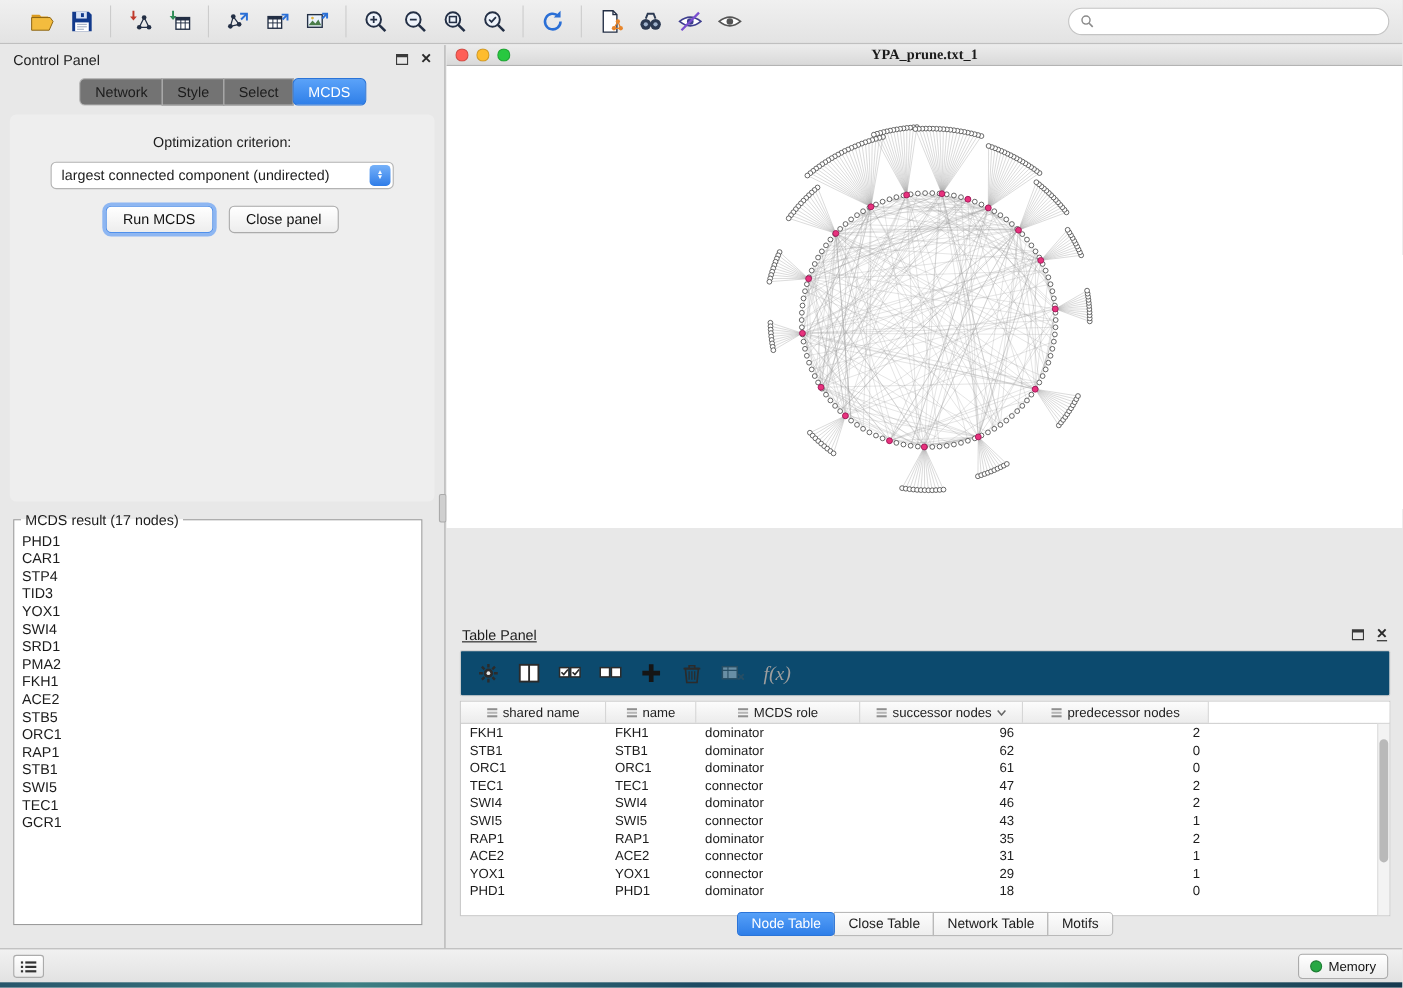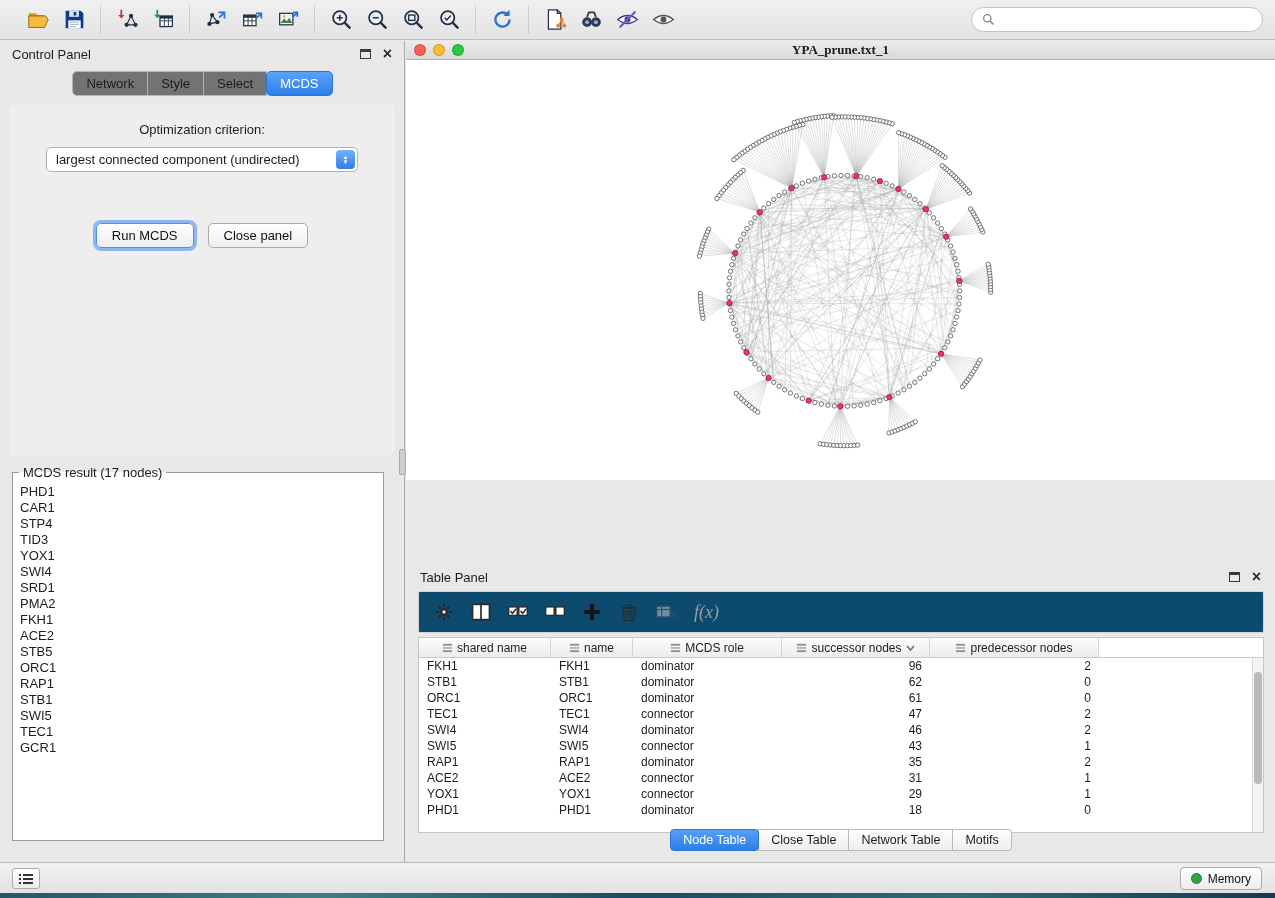--- a/index.html
+++ b/index.html
@@ -41,21 +41,21 @@
   .opt-label { text-align:center; margin-bottom:10px; }
   .cp-select { width:312px; height:25px; margin:0 auto; background:#fff; border:1px solid #b3b3b3;
                border-radius:5px; position:relative; display:flex; align-items:center;
                padding:0 26px 0 9px; cursor:pointer; }
   .cp-select-text { white-space:nowrap; overflow:hidden; font-size:13px; }
   .stepper { position:absolute; right:2px; top:2px; width:19px; height:19px; border-radius:4px;
              background:linear-gradient(#76b1f9,#2f7de8); color:#fff; display:flex; flex-direction:column;
              align-items:center; justify-content:center; font-size:6px; line-height:5px; }
   .cp-buttons { display:flex; justify-content:center; gap:14px; margin-top:15px; }
   .cp-btn { font-family:inherit; font-size:13px; padding:4px 15px; background:linear-gradient(#ffffff,#ededed);
-            border:1px solid #ababab; border-radius:5px; cursor:pointer; color:#111;margin-top:36px; }
+            border:1px solid #ababab; border-radius:5px; cursor:pointer; color:#111; }
   .cp-btn.focused { box-shadow:0 0 0 3px rgba(77,145,245,0.6); border-color:#4f90ec; }
 
   .mcds-fieldset { position:absolute; left:12px; width:372px; top:424px; height:376px;
                    border:1px solid #9b9b9b; background:#fff; margin:0; padding:2px; }
   .mcds-fieldset legend { font-size:13px; padding:0 4px; margin-left:4px; }
   .mcds-list { margin:0; padding:2px 0 0 5px; list-style:none; }
   .mcds-list li { font-size:13px; line-height:16px; }
 
   .divider-handle { position:absolute; left:399px; top:449px; width:7px; height:26px;
                     background:#cfcfcf; border:1px solid #aaa; border-radius:2px; cursor:col-resize; }
@@ -66,21 +66,21 @@
                   display:flex; align-items:center; padding:0 8px; position:relative; }
   .tl { width:12px; height:12px; border-radius:50%; margin-right:7px; border:1px solid rgba(0,0,0,0.18); cursor:pointer; }
   .tl-red{background:#ff5f57} .tl-yellow{background:#febc2e} .tl-green{background:#28c840}
   .net-title { position:absolute; left:0; right:0; text-align:center; font-size:13px; font-weight:bold;
                color:#1a1a1a; pointer-events:none; }
   .net-canvas { position:absolute; top:19px; left:0; right:0; bottom:0; background:#fff; }
   #net-svg { width:100%; height:100%; display:block; }
 
   
   #table-panel { position:absolute; left:406px; top:565px; width:869px; height:297px; background:#e8e8e8; }
-  .tp-titlebar { height:24px; display:flex; align-items:center; padding:0 14px; font-size:13px; }
+  .tp-titlebar { height:24px; display:flex; align-items:center; padding:0 14px; font-size:13px;text-decoration:underline; }
   .tp-toolbar { position:absolute; left:12px; top:26px; width:846px; height:42px; background:#0c4a6e;
                 border:1px solid #d4d4d4; border-radius:2px; display:flex; align-items:center;
                 gap:7px; padding:0 10px; }
   .tp-btn { border:none; background:transparent; width:30px; height:30px; display:flex; align-items:center;
             justify-content:center; padding:0; cursor:pointer; }
   .tp-btn svg { width:22px; height:22px; }
   .fx { font-family:"Liberation Serif","DejaVu Serif",serif; font-style:italic; font-size:18px;
         color:#9e9e9e; margin-left:6px; cursor:default; }
 
   .table-area { position:absolute; left:12px; top:72px; width:846px; height:196px; background:#fff;

